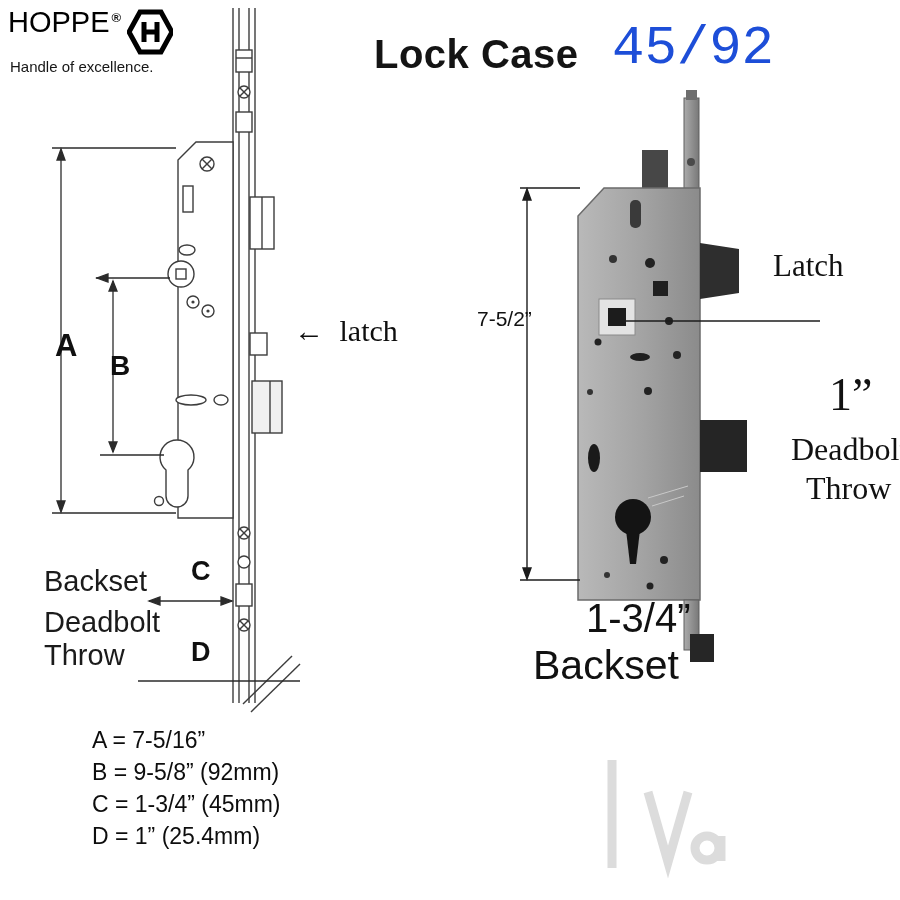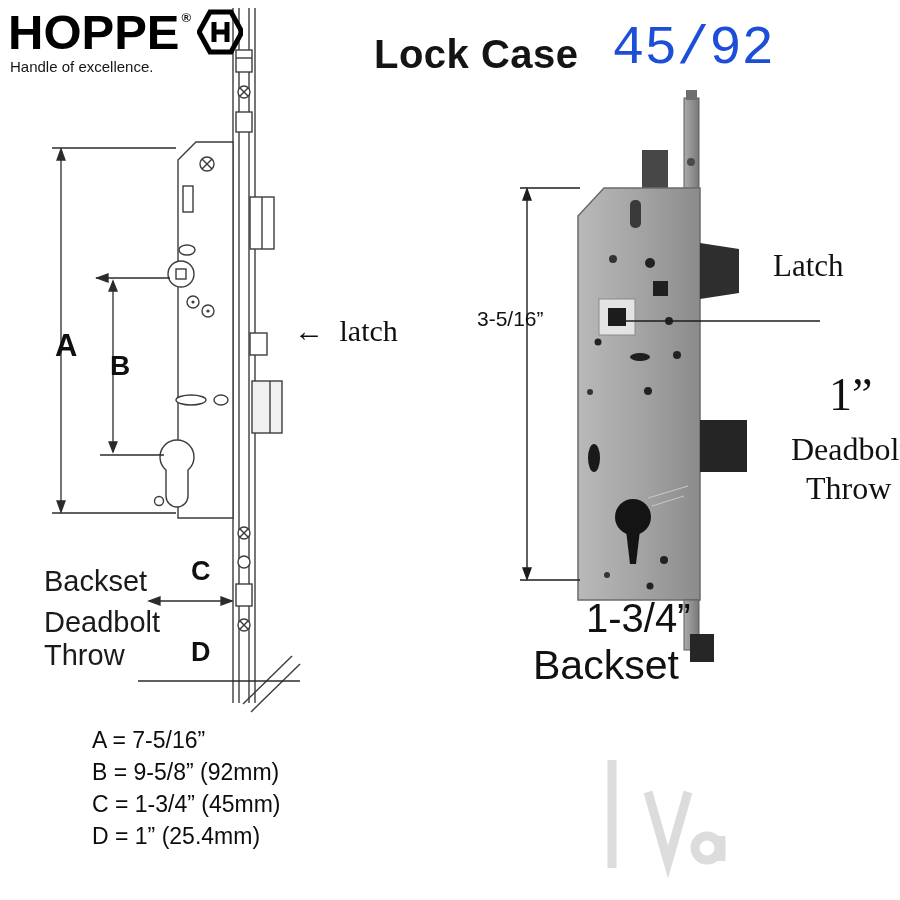--- a/index.html
+++ b/index.html
@@ -1,21 +1,21 @@
 <!DOCTYPE html>
 <html><head>
 <meta charset="utf-8">
 <style>
   html,body { margin:0; padding:0; background:#ffffff; }
   .page { position:relative; width:900px; height:900px; background:#ffffff; overflow:hidden;
           font-family:"Liberation Sans", sans-serif; color:#111; }
   .abs { position:absolute; }
   .serif { font-family:"Liberation Serif", serif; }
   .logo-row { display:flex; align-items:flex-start; }
-  .brand { font-size:49px; font-weight:700; letter-spacing:0px; color:#000; line-height:1; }
+  .brand { font-size:29px; font-weight:400; letter-spacing:0px; color:#000; line-height:1; }
   .reg { font-size:13px; font-weight:700; position:relative; top:2px; margin:0 4px 0 2px; }
   .tagline { font-size:15px; color:#161616; }
   .title-main { font-size:40px; font-weight:700; color:#141414; letter-spacing:0.5px; }
   .title-model { font-family:Liberation Mono, monospace; font-size:54px; color:#1d4ed8; line-height:1; }
   .dim-letter { font-weight:700; color:#101010; }
   .left-label { font-size:29px; color:#1b1b1b; }
   .legend-line { font-size:23px; line-height:32px; color:#0d0d0d; white-space:pre; }
   .note { color:#0e0e0e; }
 </style>
 </head>
@@ -186,21 +186,21 @@
   <div class="abs left-label" style="left:44px; top:639px;">Throw</div>
   <div class="abs dim-letter" style="left:191px; top:637px; font-size:27px;">D</div>
 
   <div class="abs" style="left:44px; top:724px;margin-left:48px;">
     <div class="legend-line">A = 7-5/16”</div>
     <div class="legend-line">B = 9-5/8” (92mm)</div>
     <div class="legend-line">C = 1-3/4” (45mm)</div>
     <div class="legend-line">D = 1” (25.4mm)</div>
   </div>
 
-  <div class="abs" style="left:477px; top:307px; font-size:21px;">3-5/16”</div>
+  <div class="abs" style="left:477px; top:307px; font-size:21px;">7-5/2”</div>
   <div class="abs serif" style="left:773px; top:248px; font-size:31px;">Latch</div>
   <div class="abs serif" style="left:829px; top:368px; font-size:46px;">1”</div>
   <div class="abs serif" style="left:791px; top:431px; font-size:32px;">Deadbolt</div>
   <div class="abs serif" style="left:806px; top:470px; font-size:32px;">Throw</div>
   <div class="abs" style="left:557px; top:596px; font-size:40px;margin-left:29px;">1-3/4”</div>
   <div class="abs" style="left:533px; top:642px; font-size:41px;">Backset</div>
 
 </div>
 
 </body></html>

